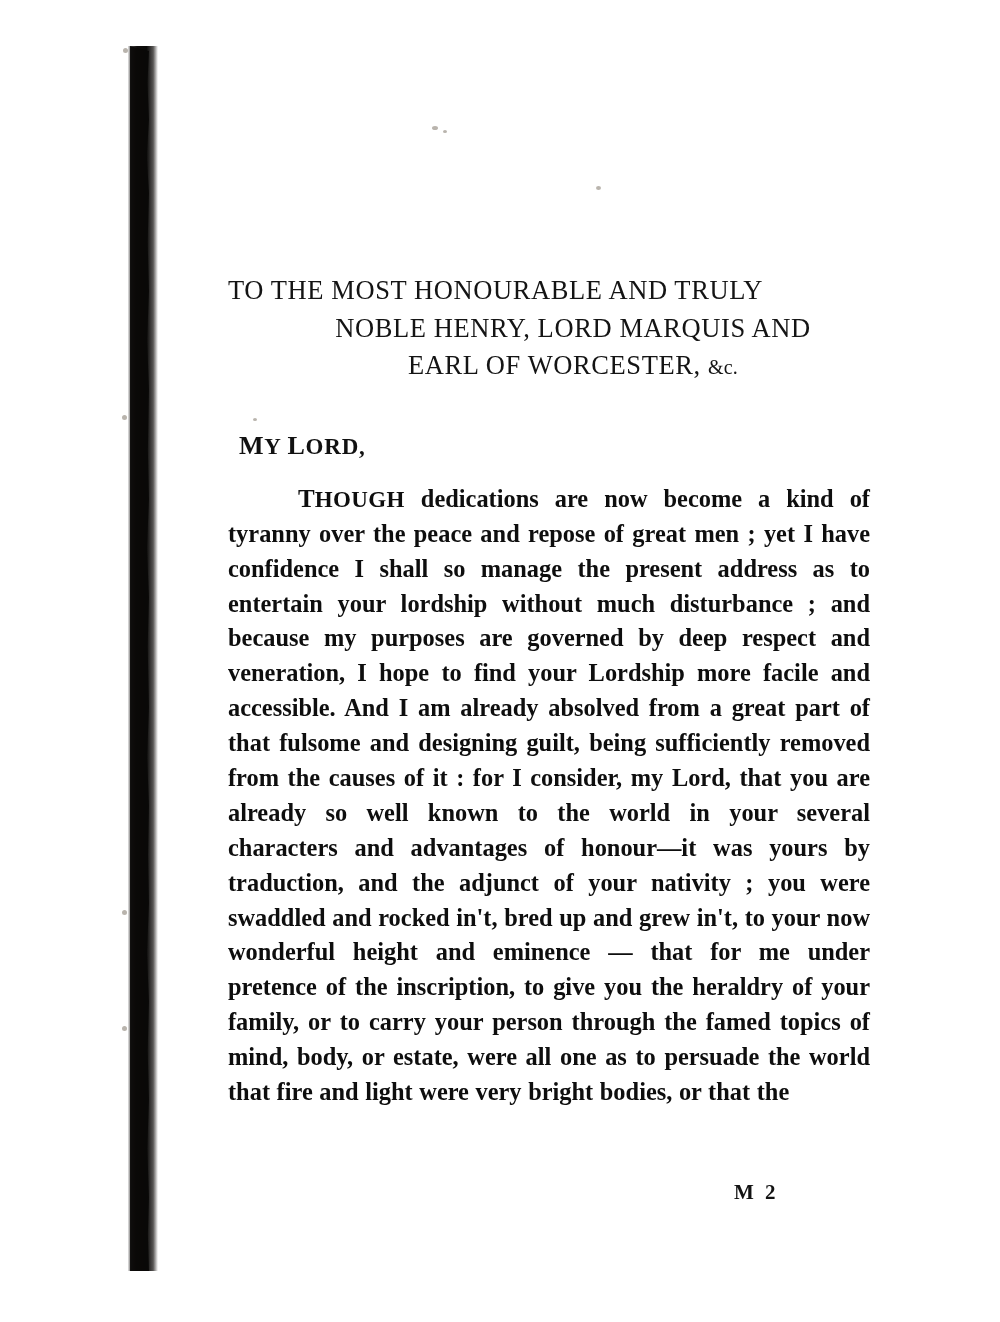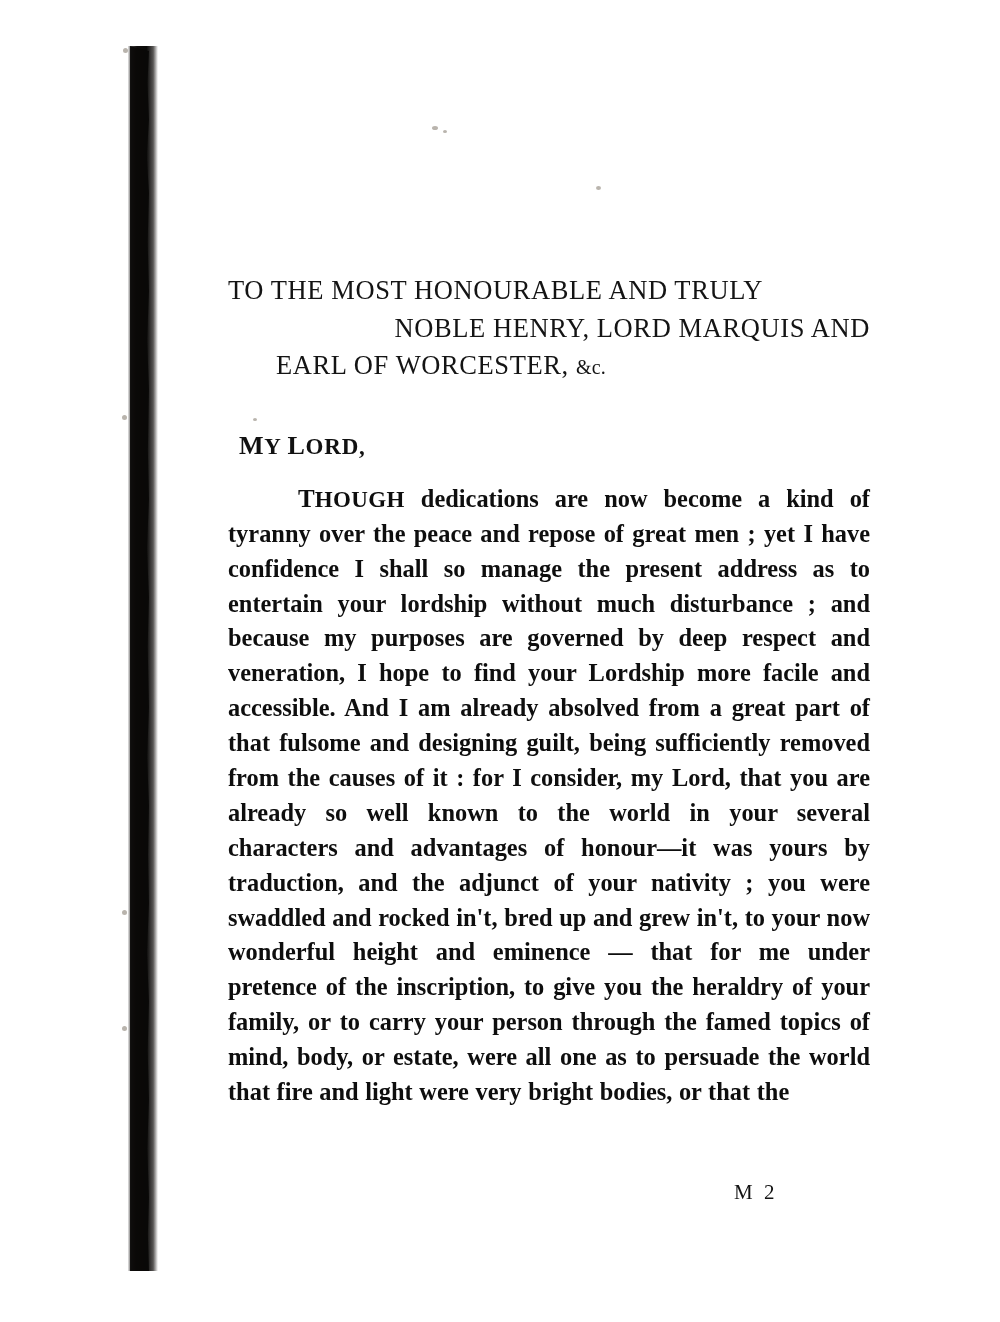--- a/index.html
+++ b/index.html
@@ -73,22 +73,22 @@
 
   .heading {
     font-size: 26.5px;
     letter-spacing: 0.6px;
     line-height: 1.42;
     margin: 0;
     font-weight: 400;
     color: #141414;
   }
   .heading .l1 { display: block; text-align: left; }
-  .heading .l2 { display: block; text-align: right; padding-left: 48px; }
-  .heading .l3 { display: block; text-align: left; padding-left: 48px; }
+  .heading .l2 { display: block; text-align: center; padding-left: 48px; }
+  .heading .l3 { display: block; text-align: center; padding-left: 48px; }
   .heading .sm { font-size: 20px; letter-spacing: 0.2px; }
 
   .salutation {
     margin: 46px 0 0 11px;
     font-size: 23px;
     letter-spacing: 0.8px;
     font-weight: 600;
   }
   .salutation .cap { font-size: 26px; }
 
@@ -104,21 +104,21 @@
   }
   .bodytext .indent { display: inline-block; width: 70px; }
   .bodytext .smallcaps { font-size: 23px; font-weight: 700; letter-spacing: .4px; }
   .bodytext .bigcap { font-size: 25px; font-weight: 700; }
 
   .signature {
     position: absolute;
     left: 734px;
     top: 1180px;
     font-size: 21px;
-    font-weight: 400;
+    font-weight: 700;
     letter-spacing: 3px;
     color: #131313;
   }
 </style>
 </head>
 <body>
 
 <div class="page">
 
   <div class="gutter-shadow"></div>

